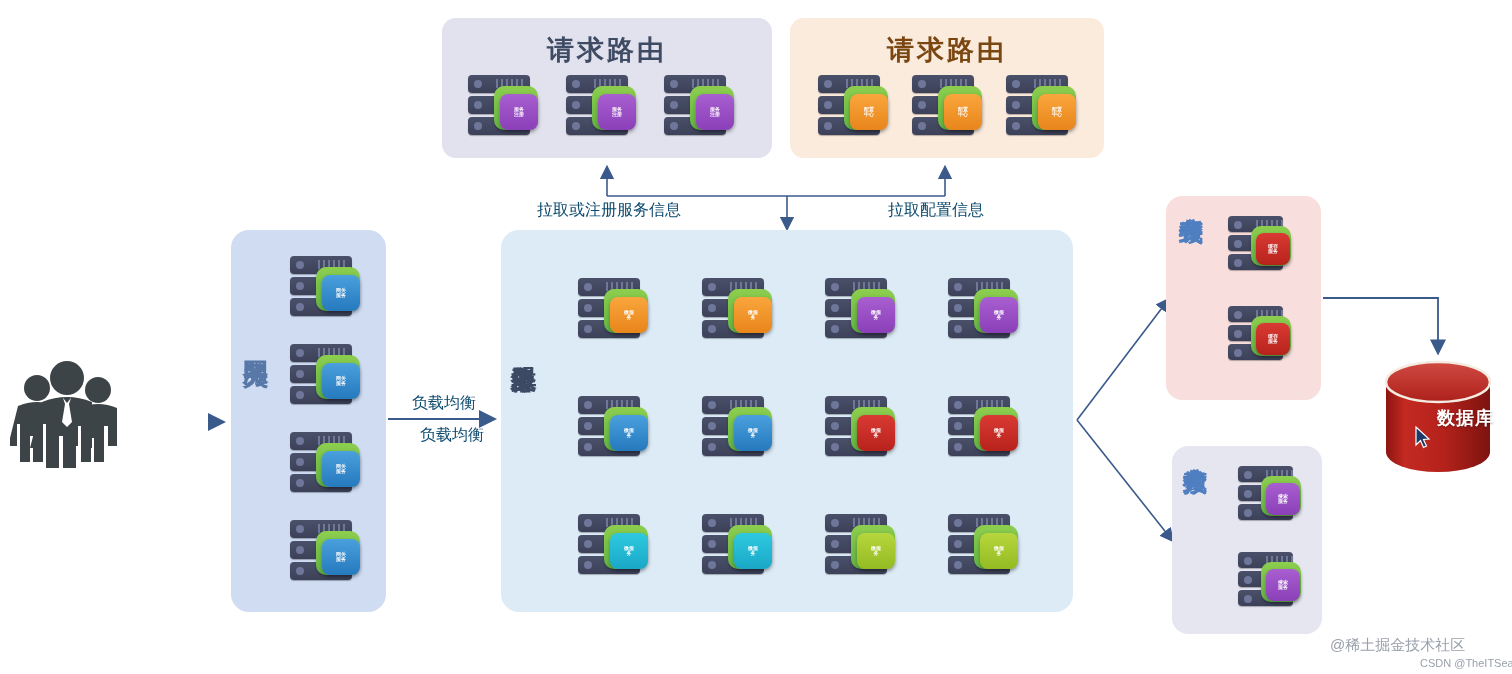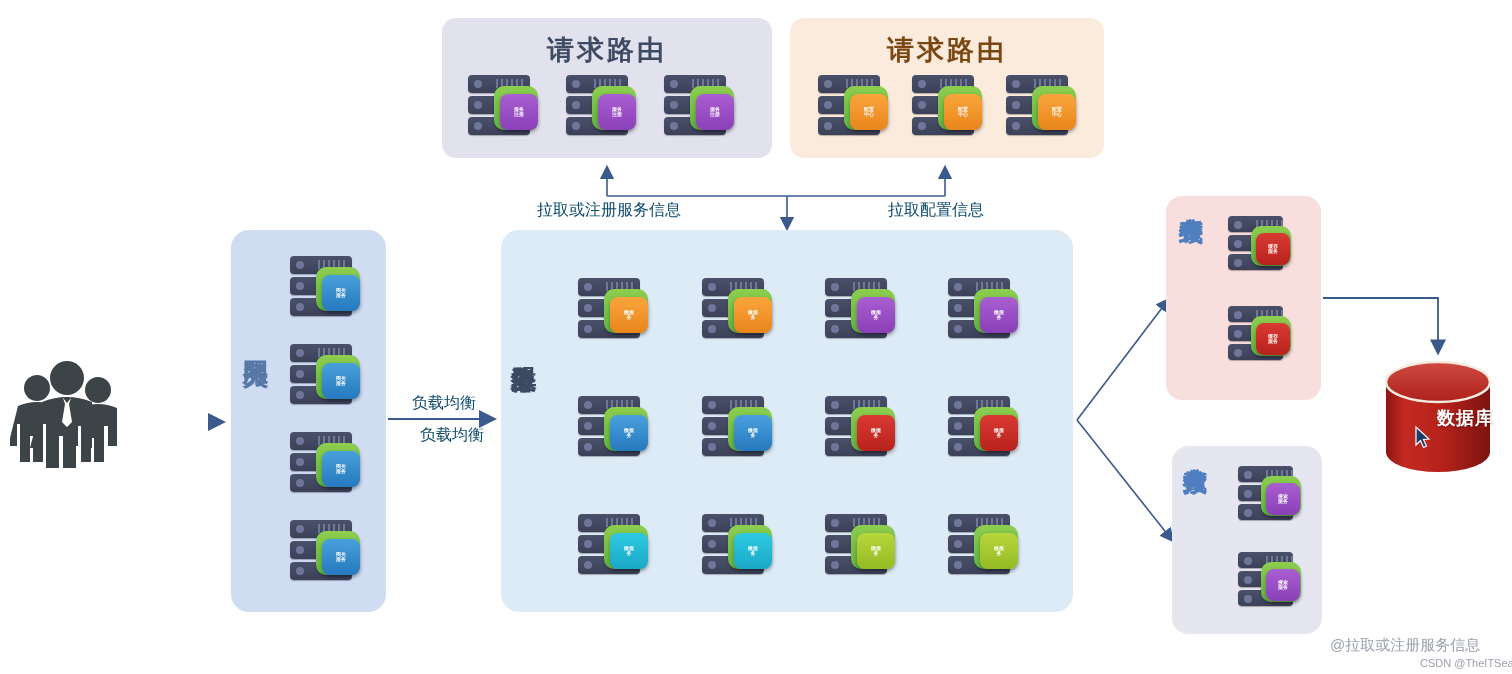--- a/index.html
+++ b/index.html
@@ -805,16 +805,16 @@
     <svg style="position:absolute;left:32px;top:66px;" width="20" height="24" viewBox="0 0 20 24">
       <path d="M2,1 L2,19 L6.5,14.5 L9.5,21.5 L12.5,20 L9.5,13.5 L15,13 z" fill="#1d3a6b" stroke="#ffffff" stroke-width="1.2"></path>
     </svg>
   </div>
 
   <div class="flow-label" id="lbl-pull-register">拉取或注册服务信息</div>
   <div class="flow-label" id="lbl-pull-config">拉取配置信息</div>
   <div class="flow-label" id="lbl-route">负载均衡</div>
   <div class="flow-label" id="lbl-balance">负载均衡</div>
 
-  <div id="wm-main">@拉取或注册服务信息</div>
+  <div id="wm-main">@稀土掘金技术社区</div>
   <div id="wm-sub">CSDN @TheITSea</div>
 
 </div>
 
 </body></html>

